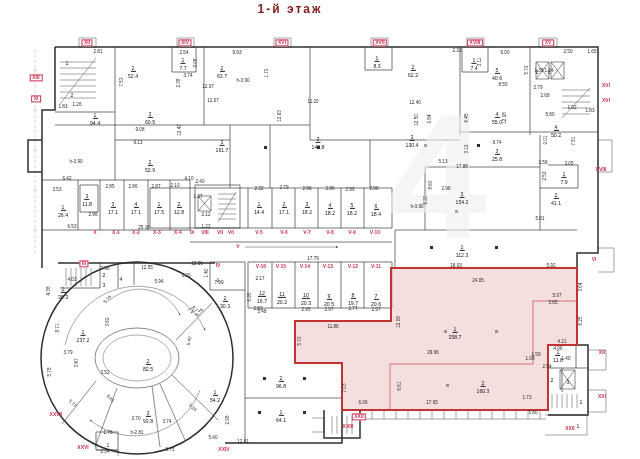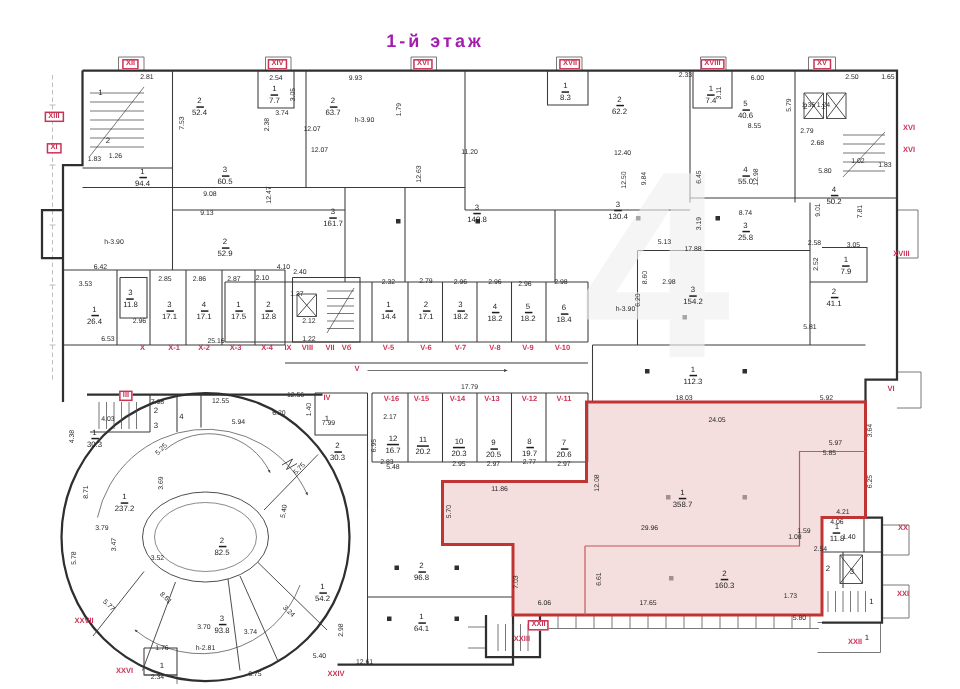--- a/index.html
+++ b/index.html
@@ -1,19 +1,19 @@
 <!DOCTYPE html>
 <html><head>
 <meta charset="utf-8">
 <style>
   html,body{margin:0;padding:0;background:#fff;}
   .plan{position:relative;width:640px;height:459px;background:#ffffff;overflow:hidden;
         font-family:"Liberation Sans","DejaVu Sans",sans-serif;}
-  .title{position:absolute;left:0;right:60px;top:20px;text-align:center;font-size:12px;
-         font-weight:bold;letter-spacing:2px;color:#a21caf;z-index:5;}
+  .title{position:absolute;left:0;right:60px;top:2px;text-align:center;font-size:12px;
+         font-weight:bold;letter-spacing:2px;color:#7f1d1d;z-index:5;}
   svg.draw{position:absolute;left:0;top:0;z-index:1;}
   .wm-big4{position:absolute;left:388px;top:88px;font-size:178px;line-height:1;font-weight:bold;
            color:#f0f0f0;opacity:.62;z-index:2;pointer-events:none;}
   .labels{position:absolute;left:0;top:0;width:640px;height:459px;z-index:3;}
   .labels>div{position:absolute;transform:translate(-50%,-50%);white-space:nowrap;line-height:1.05;}
   .room{text-align:center;color:#1c1c1c;}
   .room .rn{font-size:5.2px;display:inline-block;padding:0 1px;}
   .room .rn.f{border-bottom:0.5px solid #1c1c1c;}
   .room .ra{font-size:5.2px;display:block;}
   .dim{font-size:4.6px;color:#2a2a2a;}

